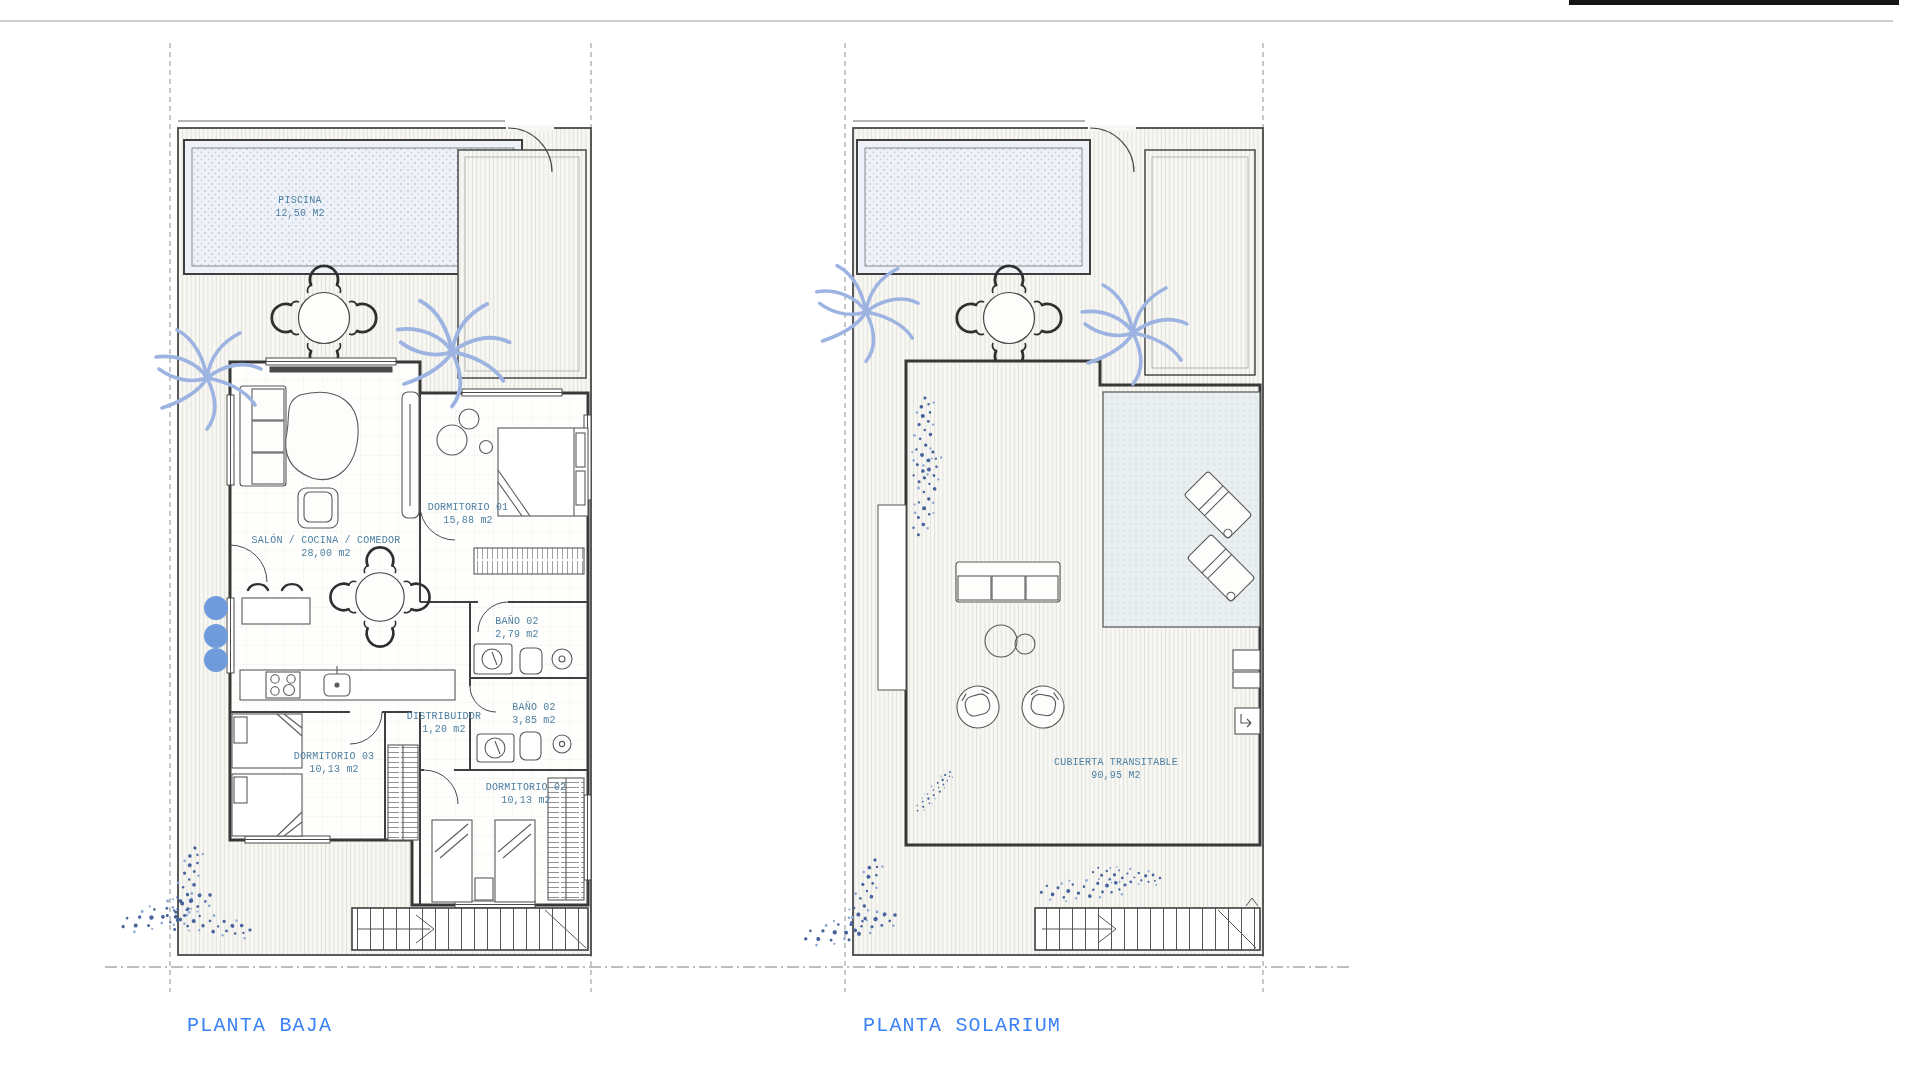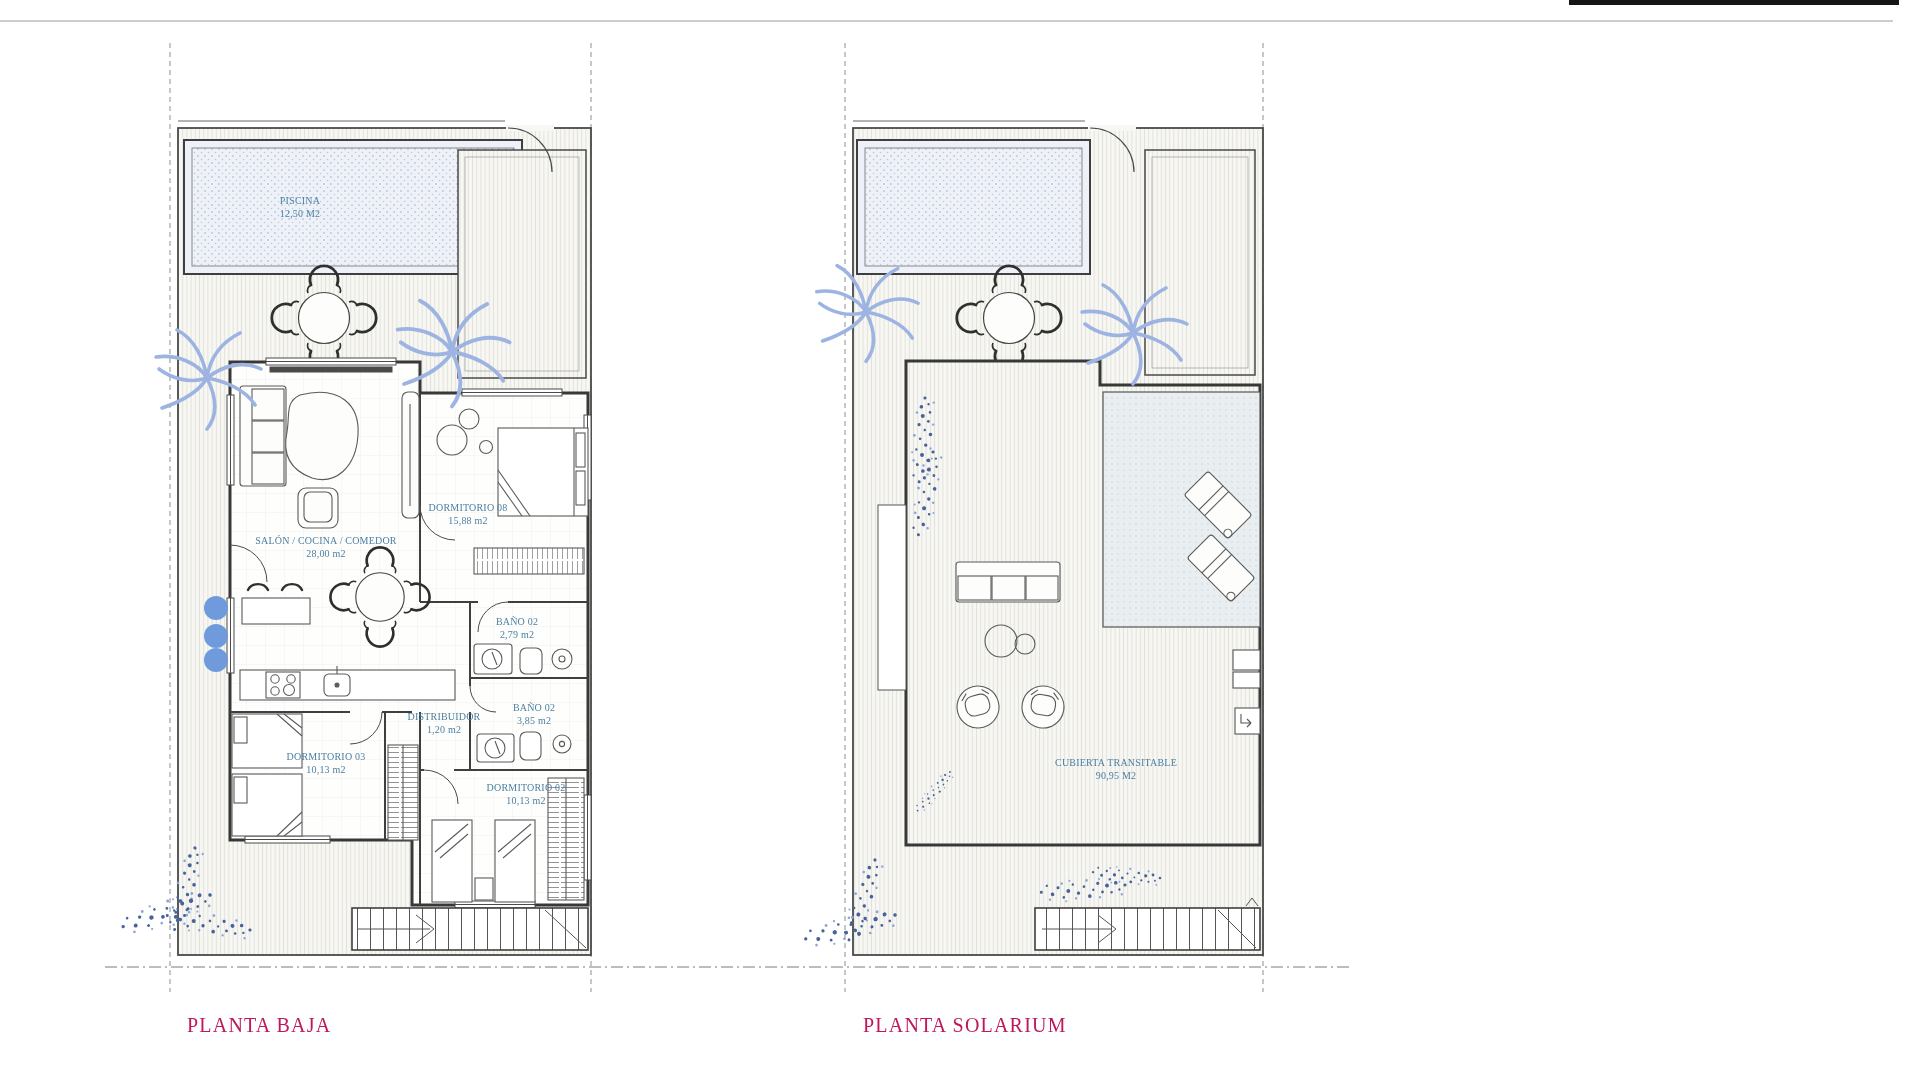--- a/index.html
+++ b/index.html
@@ -1,21 +1,21 @@
 <!DOCTYPE html>
 <html><head>
 <meta charset="utf-8">
 <style>
   html,body{margin:0;padding:0;background:#fff;}
   .stage{position:relative;width:1920px;height:1080px;background:#ffffff;overflow:hidden;
-         font-family:Liberation Serif, serif;}
+         font-family:Liberation Mono, monospace;}
   .stage svg{position:absolute;left:0;top:0;}
   .room-label{position:absolute;transform:translate(-50%,-50%);text-align:center;
               font-size:10px;line-height:12.5px;color:#4d80a2;letter-spacing:.2px;white-space:nowrap;}
-  .plan-title{position:absolute;font-size:20px;color:#be185d;letter-spacing:1.2px;white-space:nowrap;}
+  .plan-title{position:absolute;font-size:20px;color:#3b82f6;letter-spacing:1.2px;white-space:nowrap;}
 </style>
 </head>
 <body>
 
 <div class="stage">
 
 <svg width="1920" height="1080" viewBox="0 0 1920 1080">
   <defs>
     <pattern id="hatch" width="4.2" height="8" patternUnits="userSpaceOnUse">
       <rect width="4.2" height="8" fill="#f7f7f3"></rect>
@@ -394,36 +394,36 @@
 
   <div class="room-label" style="left:300px;top:207px">
     <div>PISCINA</div>
     <div>12,50 M2</div>
   </div>
   <div class="room-label" style="left:326px;top:547px">
     <div>SALÓN / COCINA / COMEDOR</div>
     <div>28,00 m2</div>
   </div>
   <div class="room-label" style="left:468px;top:514px">
-    <div>DORMITORIO 08</div>
+    <div>DORMITORIO 01</div>
     <div>15,88 m2</div>
   </div>
   <div class="room-label" style="left:517px;top:628px">
     <div>BAÑO 02</div>
     <div>2,79 m2</div>
   </div>
   <div class="room-label" style="left:534px;top:714px">
     <div>BAÑO 02</div>
     <div>3,85 m2</div>
   </div>
   <div class="room-label" style="left:444px;top:723px">
     <div>DISTRIBUIDOR</div>
     <div>1,20 m2</div>
   </div>
-  <div class="room-label" style="left:326px;top:763px">
+  <div class="room-label" style="left:334px;top:763px">
     <div>DORMITORIO 03</div>
     <div>10,13 m2</div>
   </div>
   <div class="room-label" style="left:526px;top:794px">
     <div>DORMITORIO 02</div>
     <div>10,13 m2</div>
   </div>
   <div class="room-label" style="left:1116px;top:769px">
     <div>CUBIERTA TRANSITABLE</div>
     <div>90,95 M2</div>

